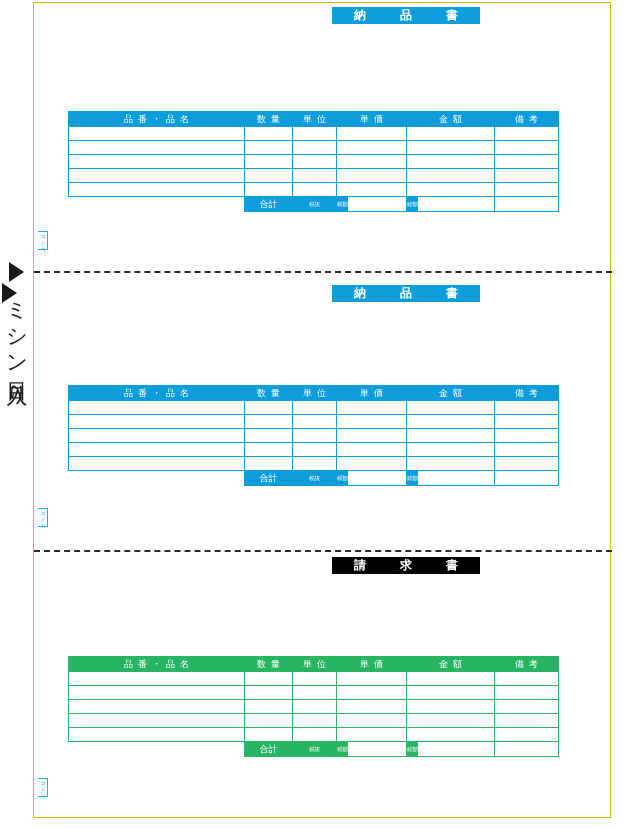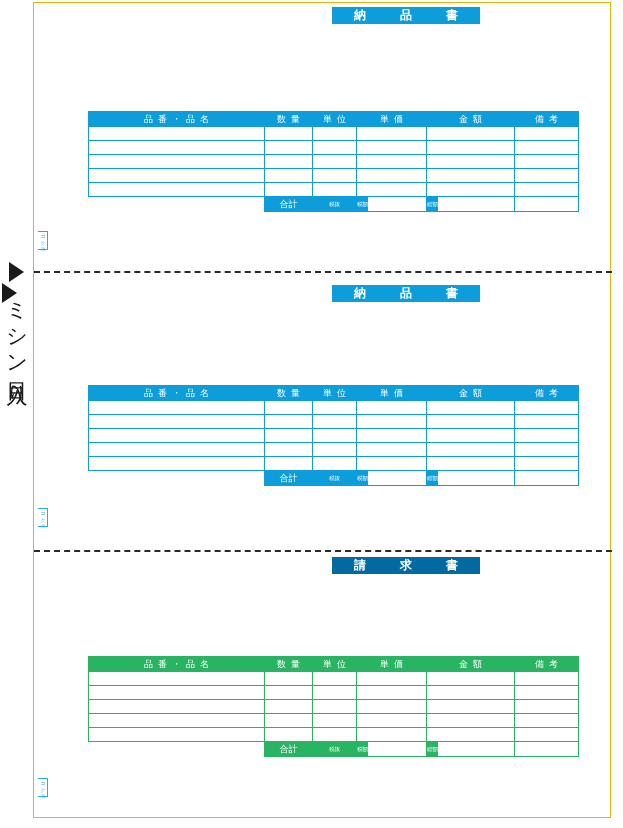--- a/index.html
+++ b/index.html
@@ -96,21 +96,21 @@
     font-size: 12px;
     letter-spacing: 11px;
     text-indent: 11px;
     font-weight: bold;
   }
   .s2 .title-bar { top: 12px; }
   .s3 .title-bar { top: 5px; }
 
   .tbl {
     position: absolute;
-    left: 54px;
+    left: 34px;
     width: 490px;
     border-collapse: collapse;
     table-layout: fixed;
     padding-left: 36px;
   }
   .s1 .tbl { top: 108px; }
   .s2 .tbl { top: 112px; }
   .s3 .tbl { top: 104px; }
 
   .tbl td, .tbl th {
@@ -151,21 +151,21 @@
   .blank { background: #fff; }
   .nofill { background: transparent; border: none !important; }
 
   
   .blue .title-bar { background: #0d9ddb; }
   .blue .tbl thead th { background: #0d9ddb; }
   .blue .tbl td, .blue .tbl th { border: 1px solid #0d9ddb; }
   .blue .lbl-total, .blue .lbl-mini { background: #0d9ddb; }
   .blue .tbl tbody td.blank { border: 1px solid #0d9ddb; }
 
-  .green .title-bar { background: #0369a1; }
+  .green .title-bar { background: #000000; }
   .green .tbl thead th { background: #28b463; }
   .green .tbl td, .green .tbl th { border: 1px solid #28b463; }
   .green .lbl-total, .green .lbl-mini { background: #28b463; }
   .green .tbl tbody td.blank { border: 1px solid #28b463; }
 </style>
 </head>
 <body>
 
 <div id="root">
 

